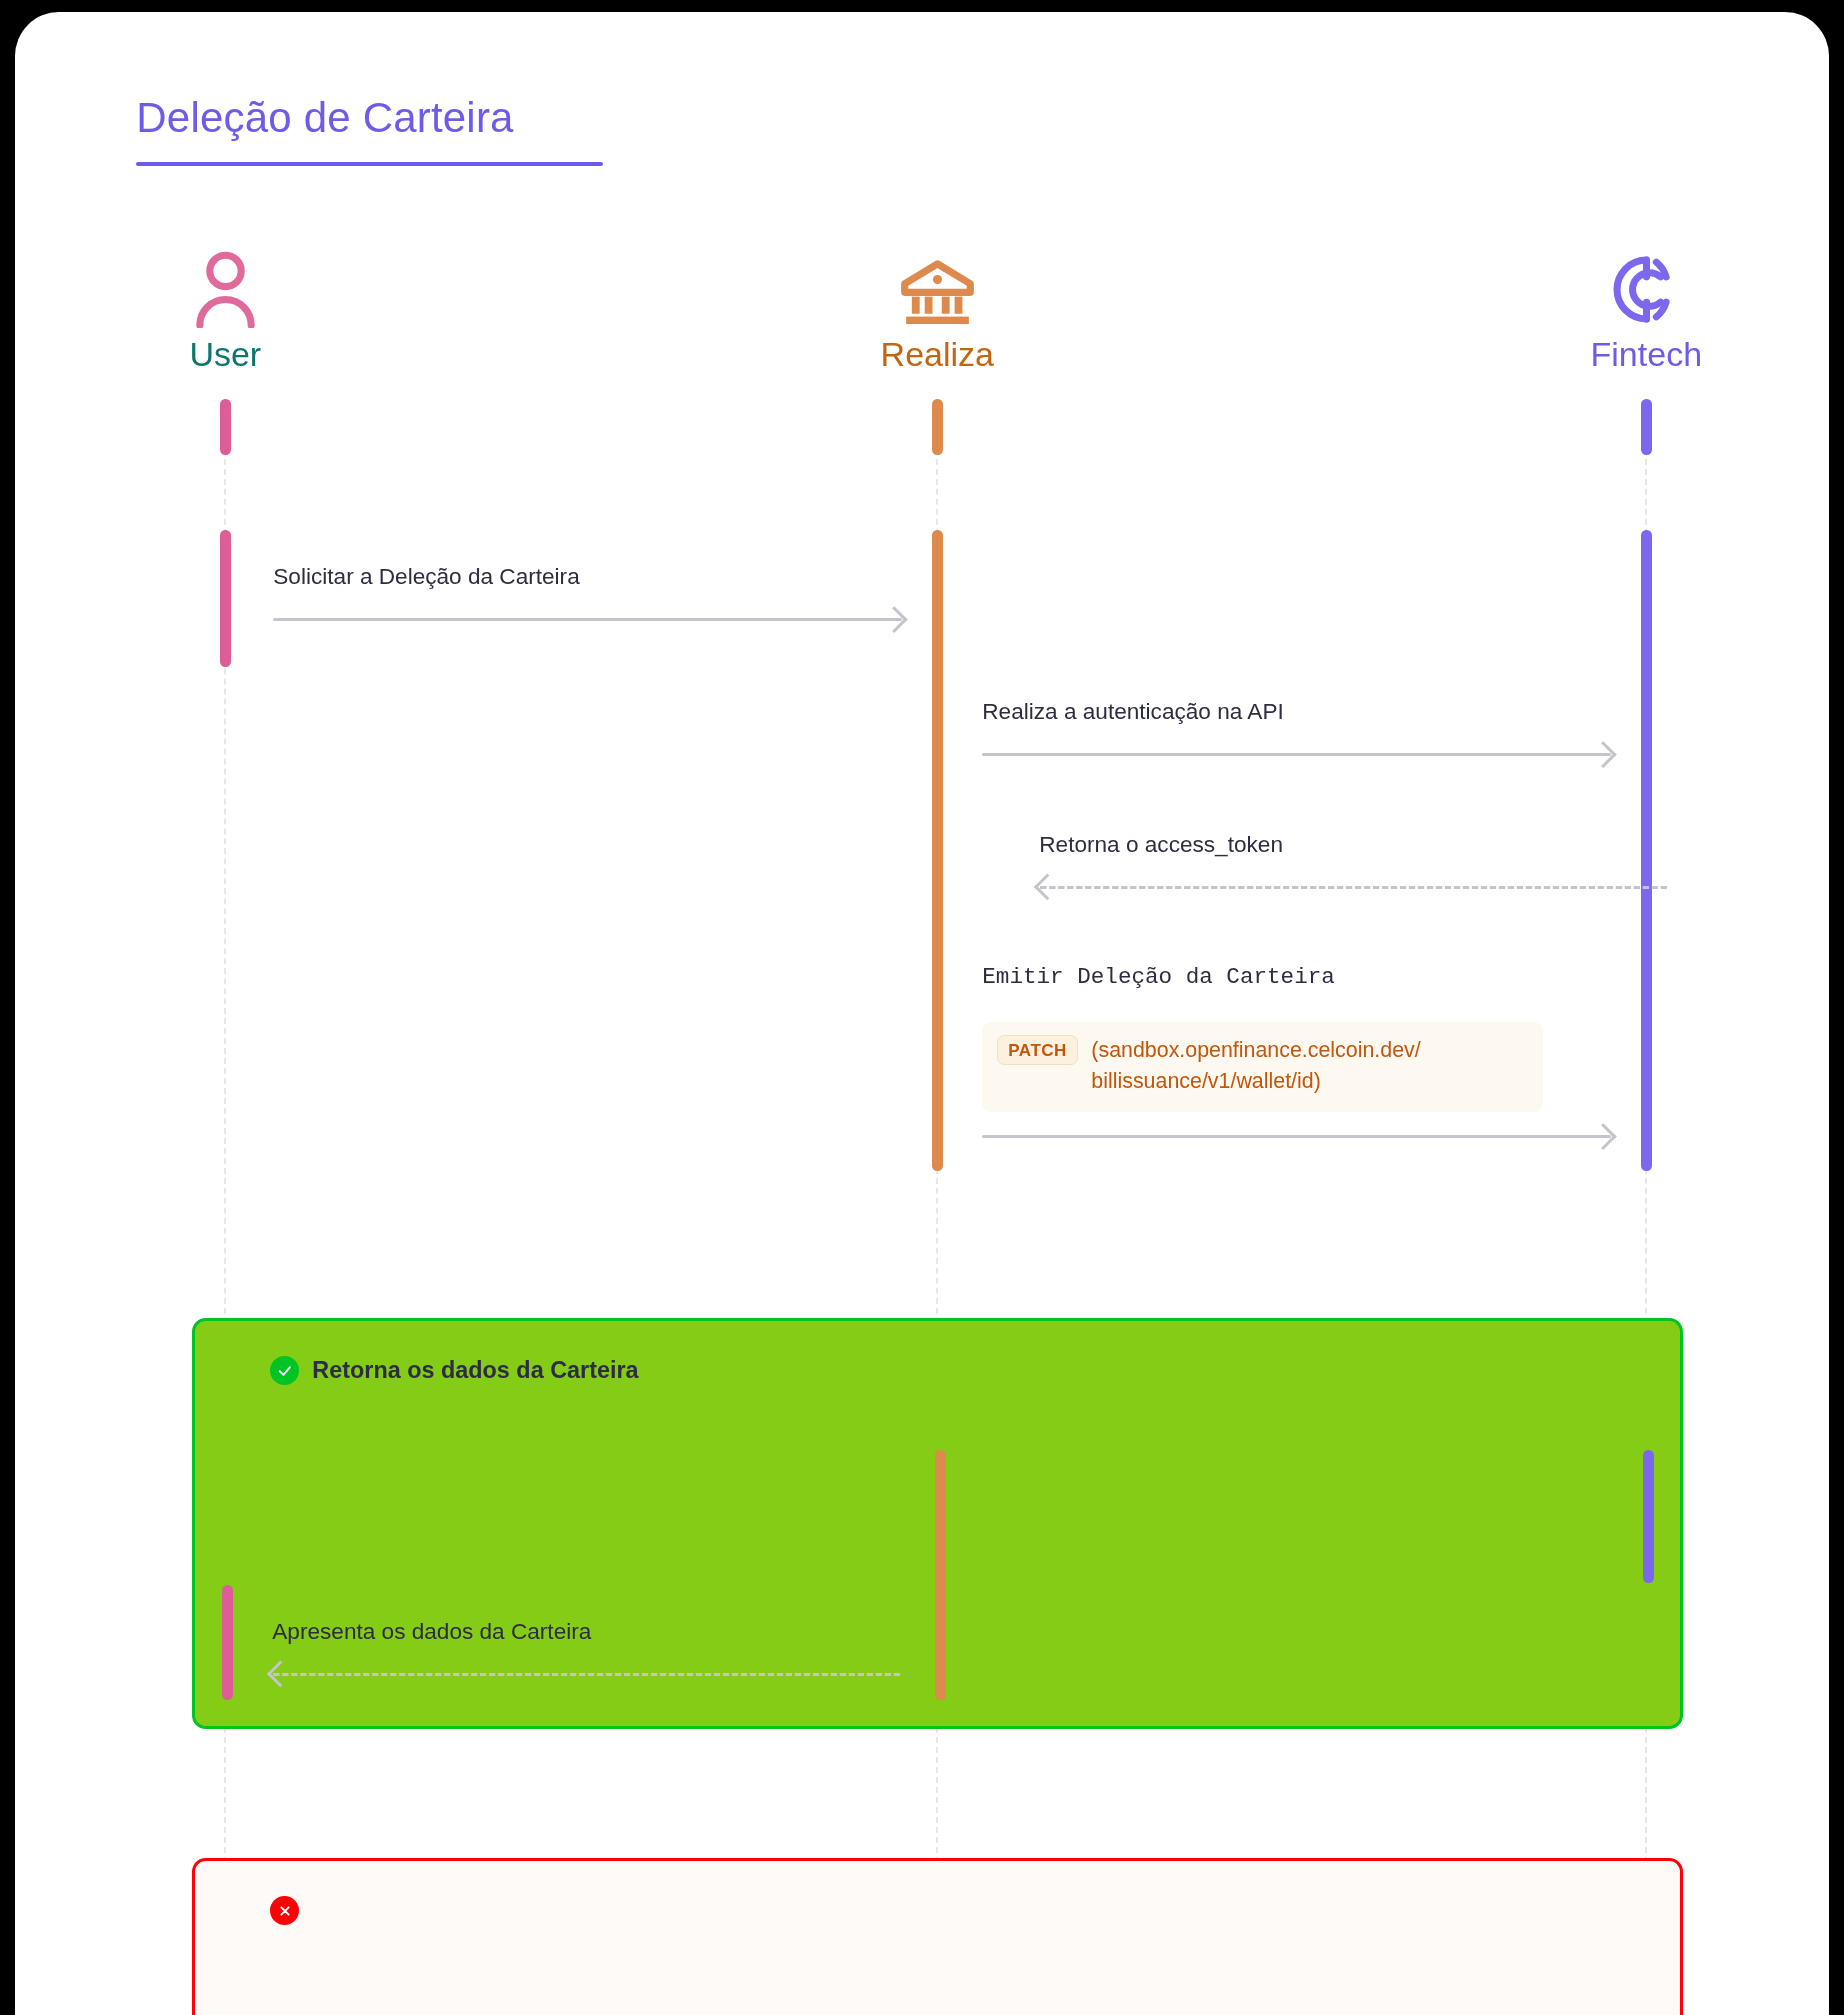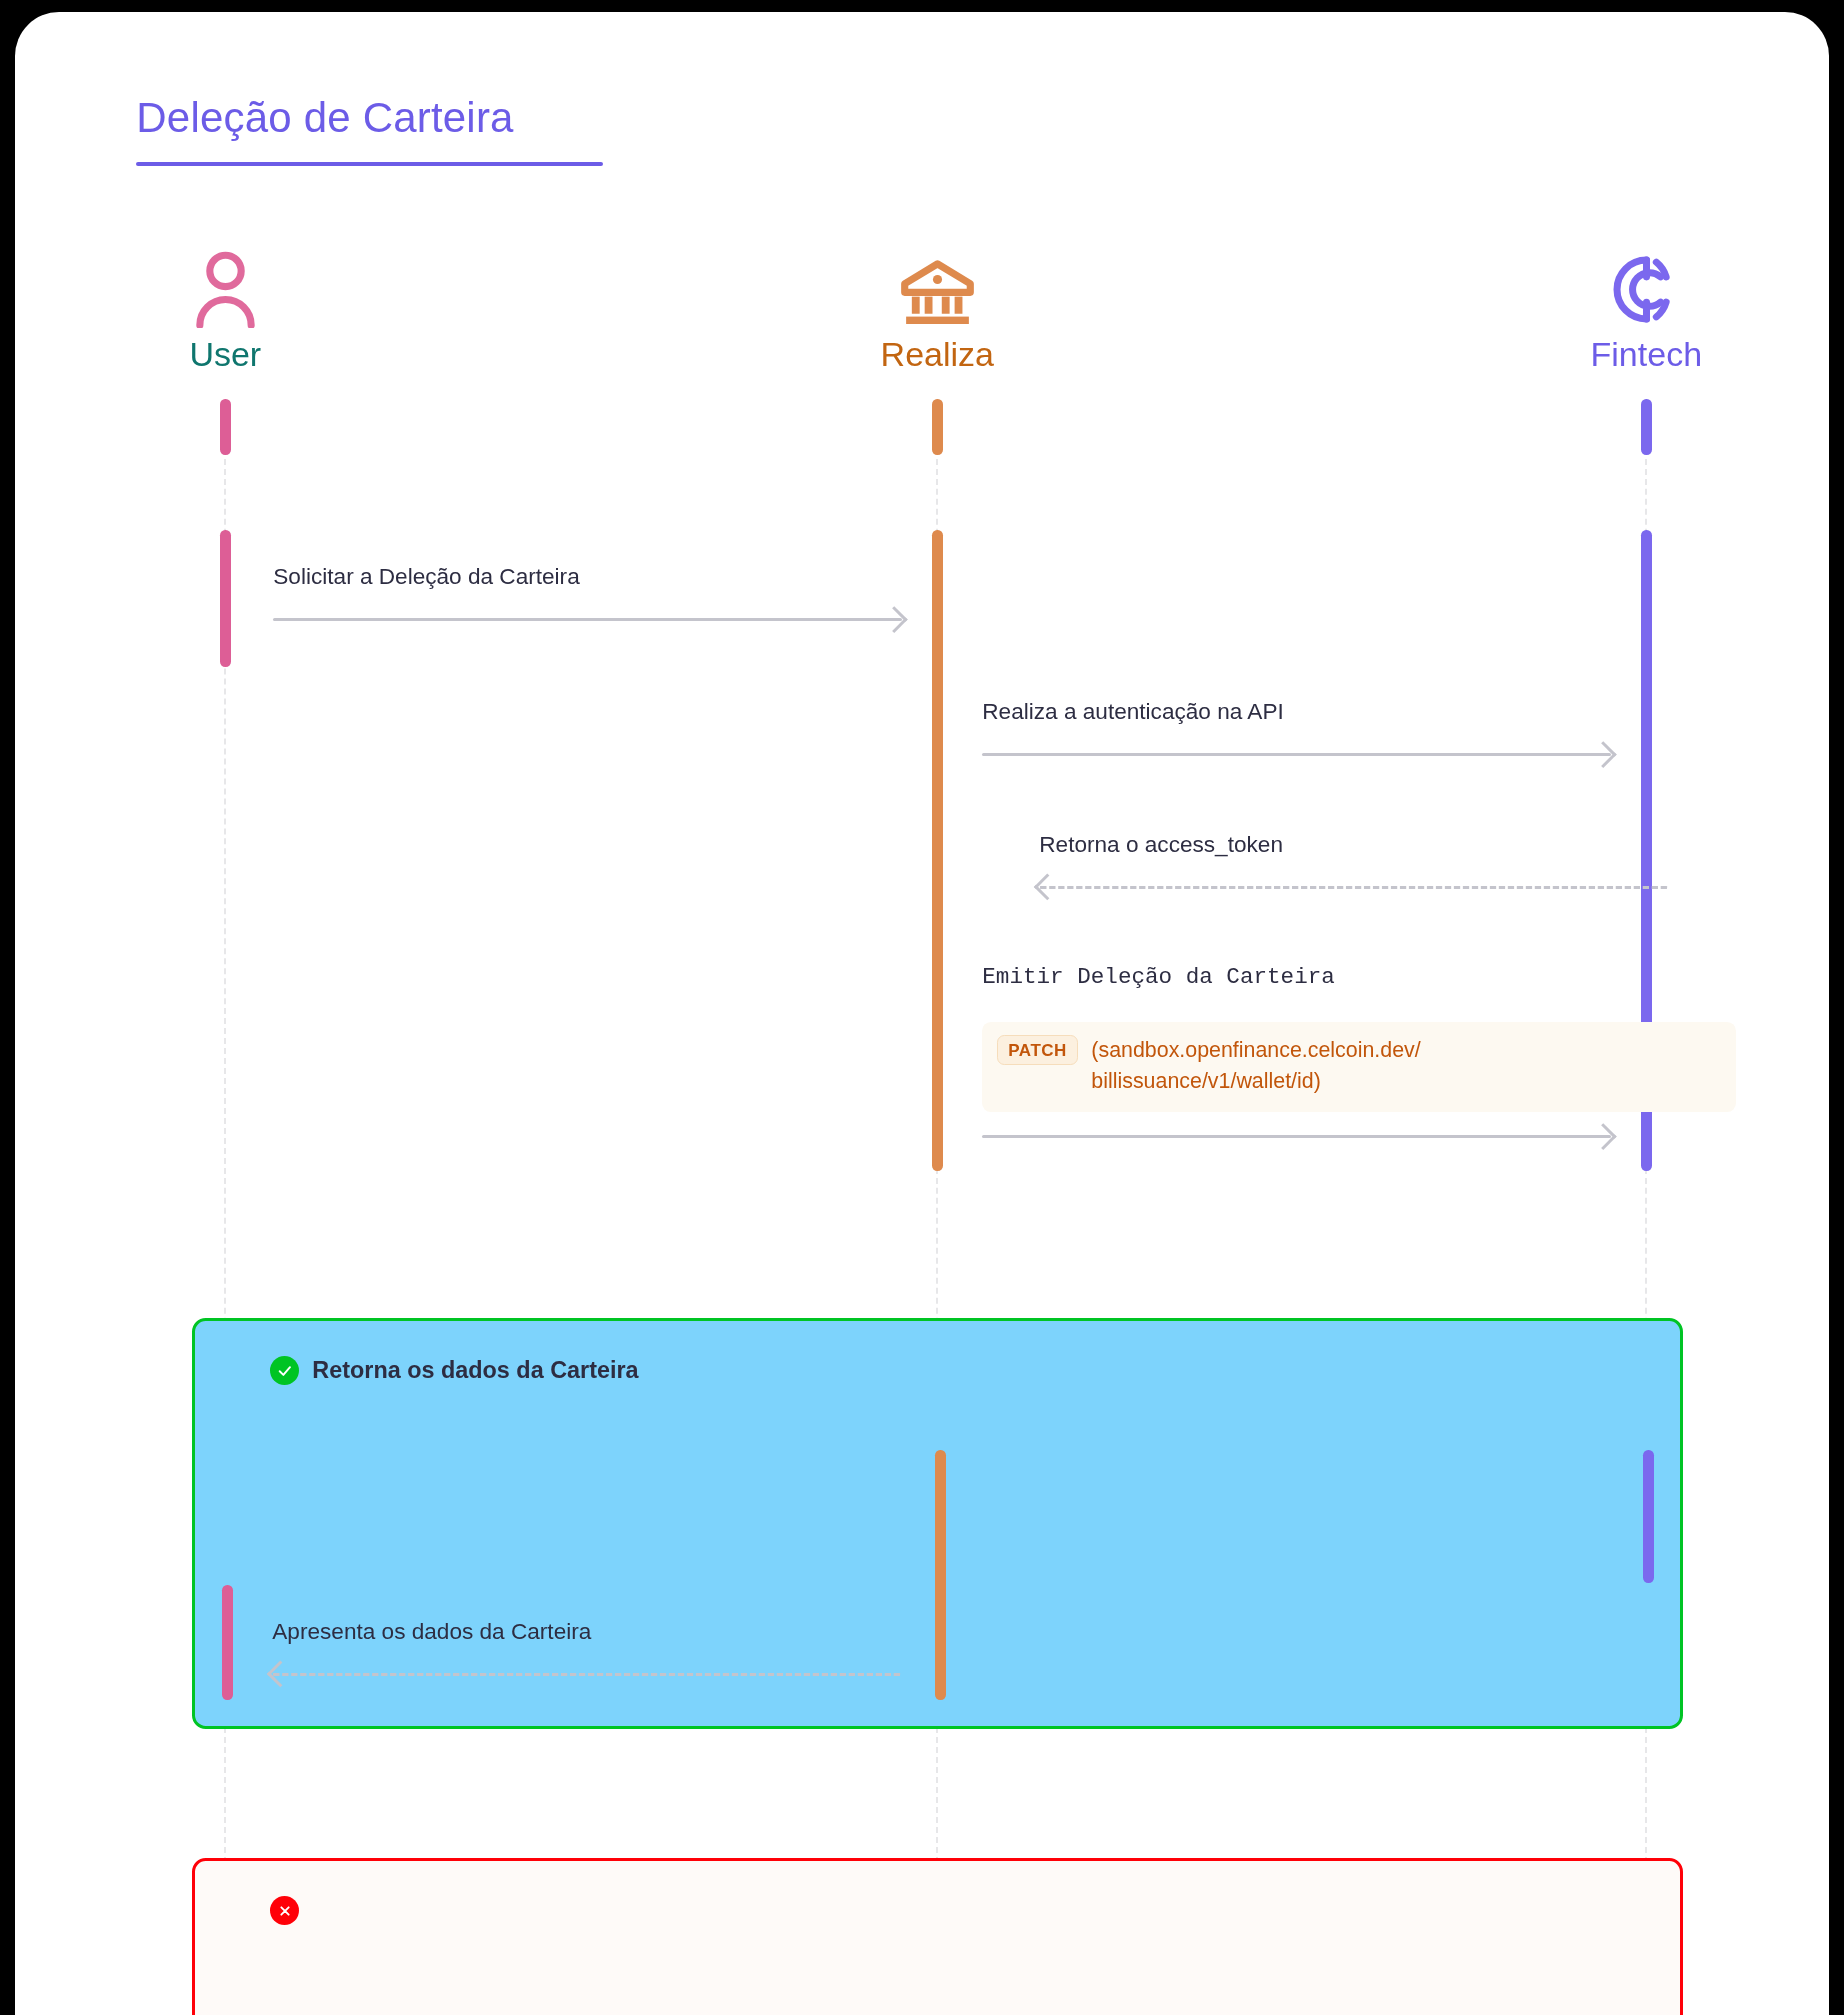--- a/index.html
+++ b/index.html
@@ -143,21 +143,21 @@
     color: #C2560B;
     line-height: 1.45;
     white-space: pre-line;
   }
 
   
   .fragment {
     position: absolute;
     border-radius: 13.7px;
   }
-  #fragment-success { border: 3.6px solid #00C424; background: #7dd3fc; }
+  #fragment-success { border: 3.6px solid #00C424; background: #84cc16; }
   #fragment-error   { border: 3.6px solid #FF0008; background: #FEFAF8; }
 
   .fragment-header {
     position: absolute;
     top: 35px; left: 75px;
     display: flex;
     align-items: center;
     gap: 13px;
   }
   .status-icon {
@@ -258,21 +258,21 @@
     <div class="arrow left dashed" style="left:0; right:0; top:58px;">
       <div class="line"></div>
         <div class="head"></div>
     </div>
   </div>
 
   <div class="msg" style="left:967px; top:949px; width:629px;font-family:Liberation Mono, monospace;">
     <div class="msg-text">Emitir Deleção da Carteira</div>
   </div>
 
-  <div id="endpoint-note" style="left:967px; top:1010px; width:754px;">
+  <div id="endpoint-note" style="left:967px; top:1010px; width:561px;">
     <div id="patch-badge">PATCH</div>
     <div id="endpoint-url">(sandbox.openfinance.celcoin.dev/
 billissuance/v1/wallet/id)</div>
   </div>
 
   <div class="arrow right" style="left:967px; width:629px; top:1123px;">
     <div class="line"></div>
       <div class="head"></div>
   </div>
 

